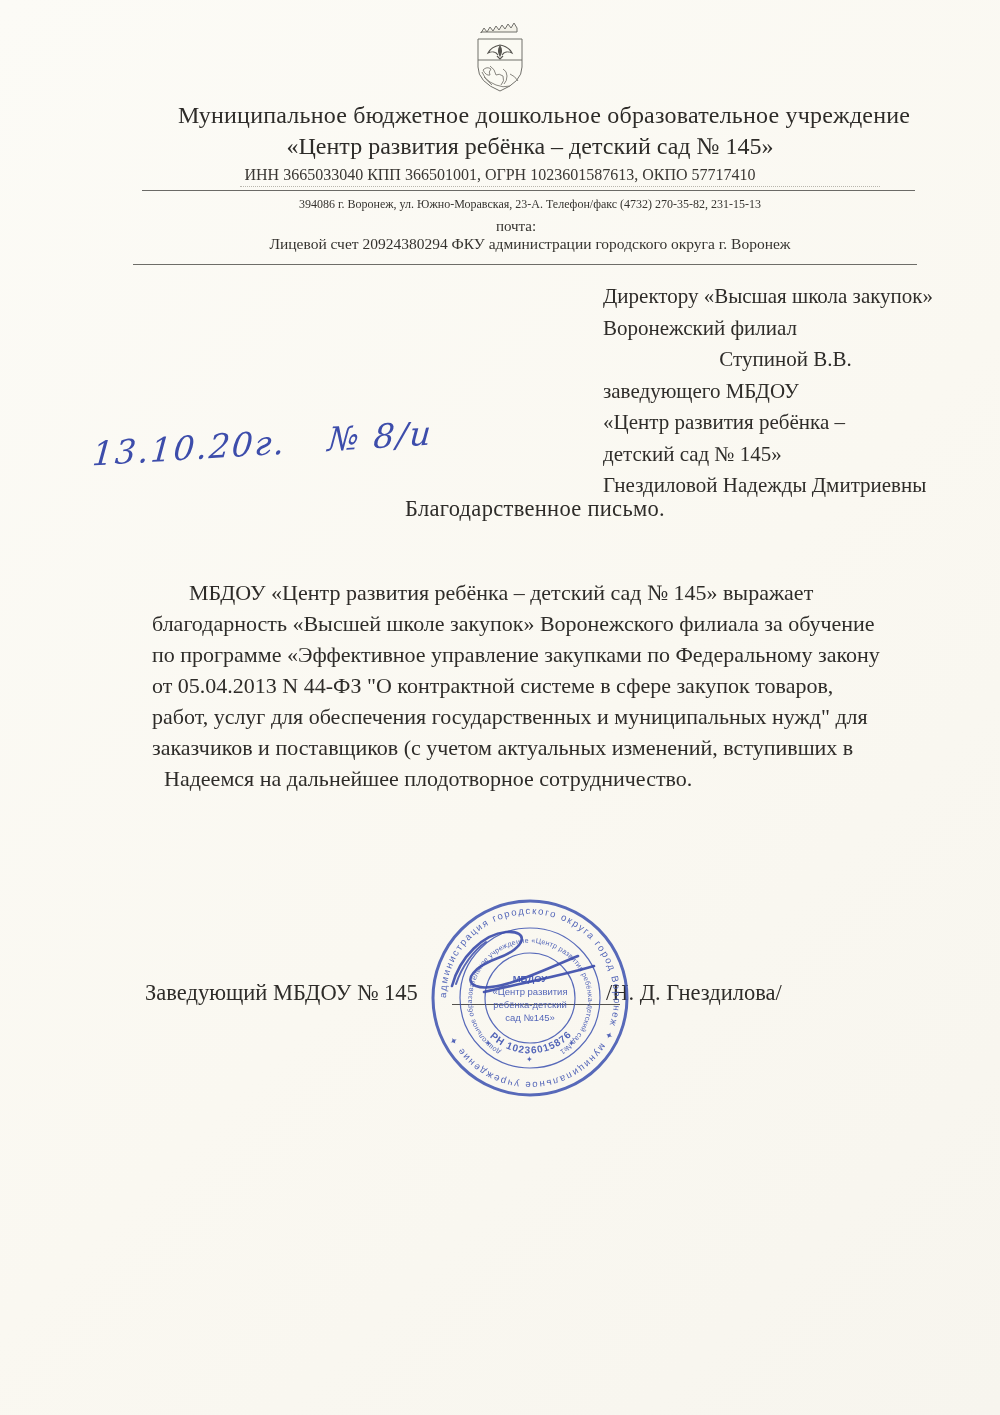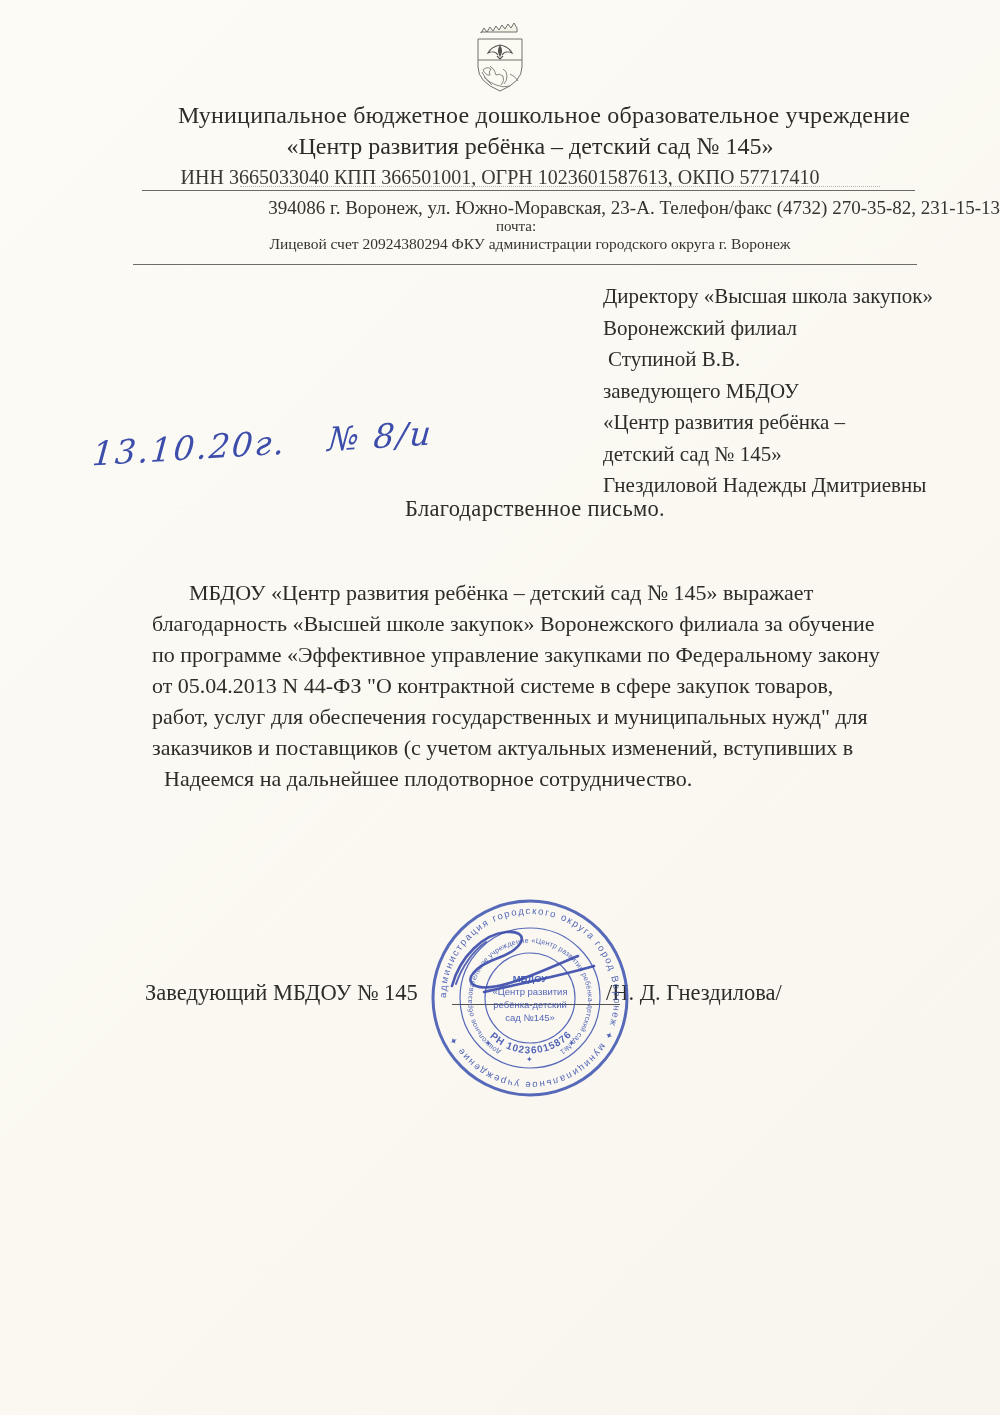--- a/index.html
+++ b/index.html
@@ -13,31 +13,31 @@
   }
   .page{
     position:absolute;inset:0;
     background:linear-gradient(135deg,#fcfbf6 0%,#faf8f1 55%,#f7f5ee 100%);
   }
   .abs{position:absolute;}
   .centered{width:100%;box-sizing:border-box;text-align:center;}
   
   .org1{top:102px;padding-left:60px;font-size:24px;letter-spacing:.2px;margin-left:14px;}
   .org2{top:133px;padding-left:60px;font-size:24px;}
-  .ids{top:166px;font-size:20px;color:#3a3733;}
+  .ids{top:166px;font-size:16px;color:#3a3733;}
   .rule1{top:190px;left:142px;width:773px;height:0;border-top:1.6px solid #6b6a66;}
   .rule1b{top:186px;left:240px;width:640px;height:0;border-top:1px dotted #b9b6ae;}
-  .addr{top:197px;padding-left:60px;font-size:19px;color:#35332f;text-align:right;}
+  .addr{top:197px;padding-left:60px;font-size:12px;color:#35332f;}
   .mail{top:218px;padding-left:32px;font-size:15px;color:#35332f;}
   .acct{top:235px;padding-left:60px;font-size:15.5px;color:#35332f;}
   .rule2{top:264px;left:133px;width:784px;height:0;border-top:1.5px solid #6e6d68;}
   
   .recipient{left:603px;top:281px;width:360px;font-size:21px;line-height:31.5px;}
   .recipient div{white-space:nowrap;}
-  .recipient .ind{padding-left:5px;}
+  .recipient .ind{padding-left:5px;text-align:center;}
   
   .handwritten{
     left:92px;top:424px;
     font-family:"DejaVu Serif", serif;
     font-style:italic;
     color:#3d4dab;
     font-size:33px;
     transform:rotate(-3.5deg) skewX(-8deg);
     letter-spacing:2px;
     white-space:nowrap;

